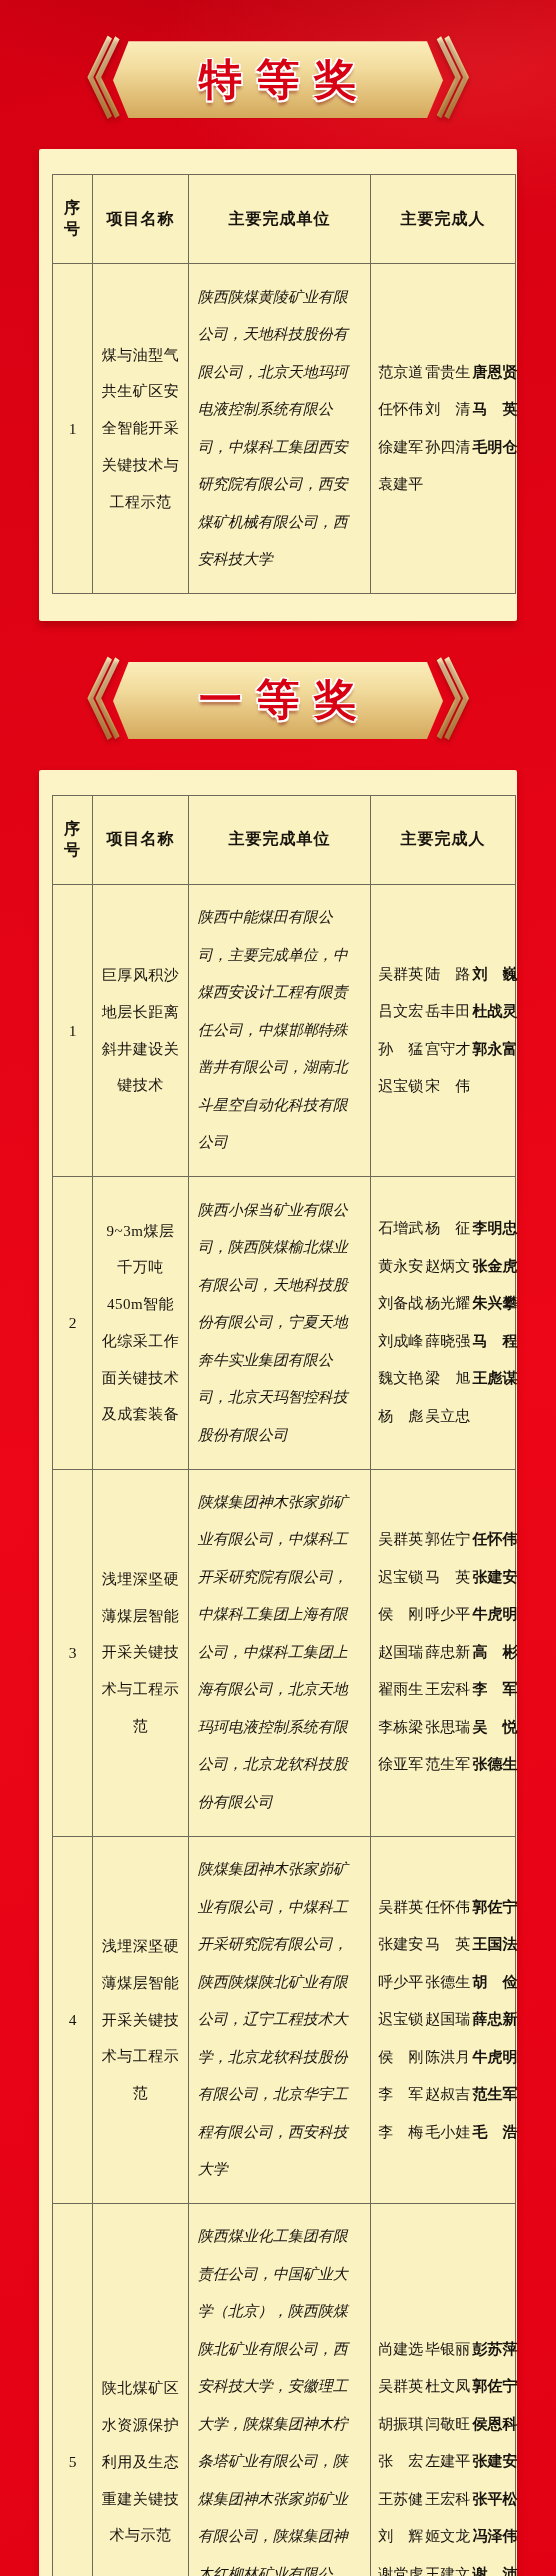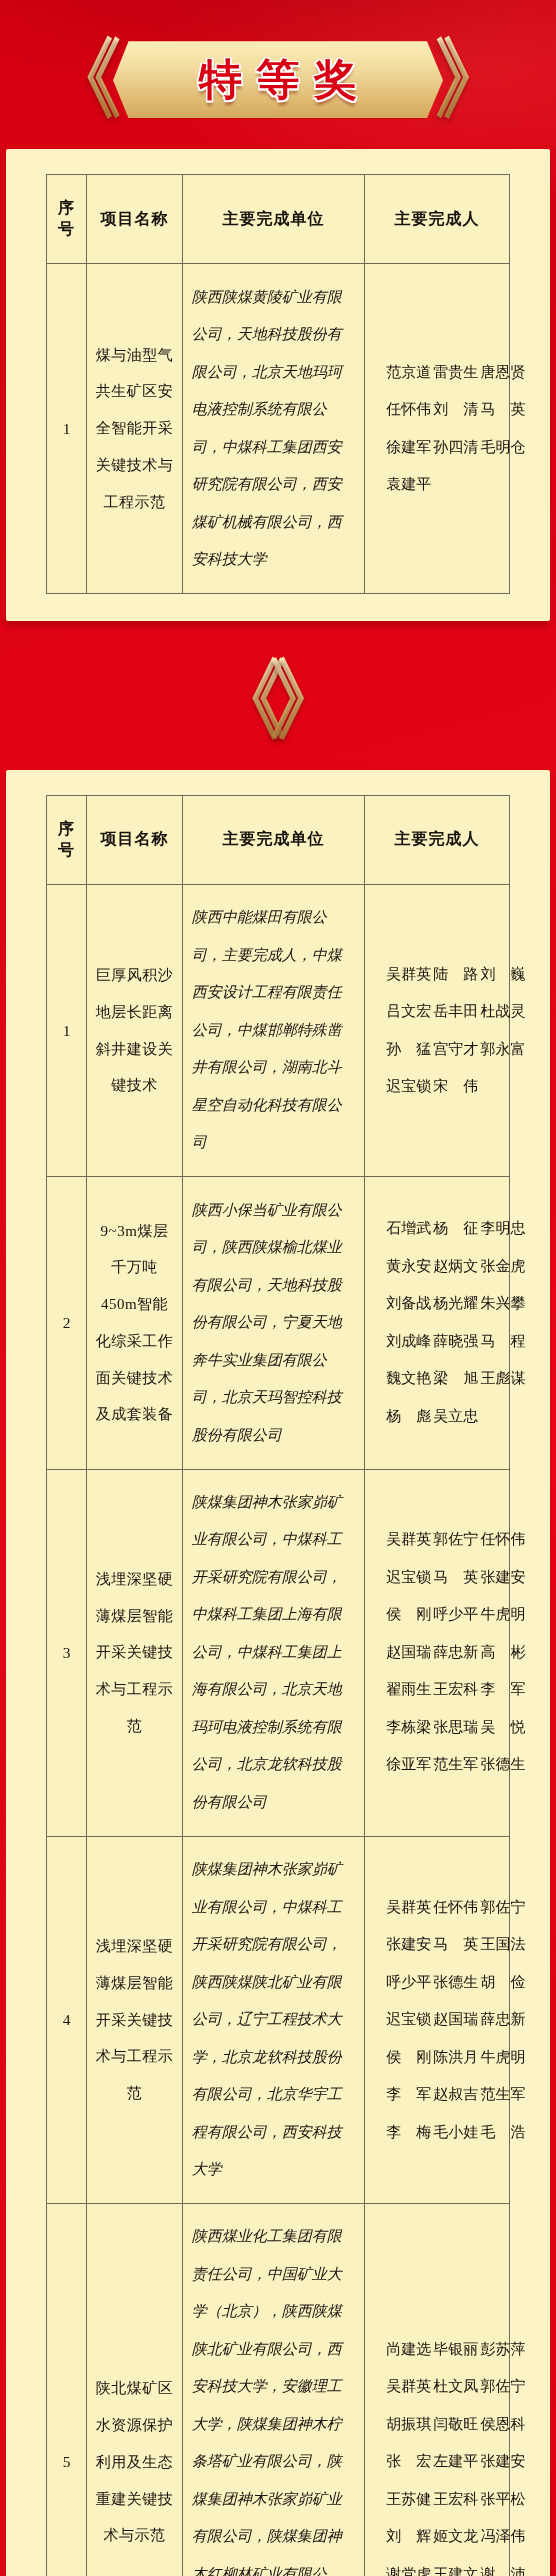--- a/index.html
+++ b/index.html
@@ -37,21 +37,21 @@
   .ribbon-label{
     font-size:43px;font-weight:bold;letter-spacing:14.4px;text-indent:14.4px;
     color:#d80013;
     text-shadow:
       -1.5px -1.5px 0 #fff, 1.5px -1.5px 0 #fff, -1.5px 1.5px 0 #fff, 1.5px 1.5px 0 #fff,
       0 -1.5px 0 #fff, 0 1.5px 0 #fff, -1.5px 0 0 #fff, 1.5px 0 0 #fff,
       0 4.6px 3.1px rgba(120,0,0,.45);
   }
   
   .panel{
-    width:544px;margin:0 auto 41px auto;
+    width:478px;margin:0 auto 41px auto;
     background:#fcf4c6;
     border-radius:2.1px;
     padding:25px 13px 27px 13px;
     box-sizing:border-box;
     box-shadow:0 4.1px 7.2px rgba(110,0,0,.35);
   }
   table.award{
     width:464px;margin:0 auto;border-collapse:collapse;table-layout:fixed;
     background:#fbf2c2;
   }
@@ -64,25 +64,25 @@
   col.c-project{width:96px;}
   col.c-units{width:182px;}
   col.c-people{width:145px;}
   th.hcell{font-size:16px;font-weight:bold;padding:23px 3.1px;text-align:center;letter-spacing:1px;}
   td.no{font-size:15.5px;text-align:center;font-family:"Liberation Serif","DejaVu Serif",serif;}
   td.project{font-size:15px;line-height:2.45;padding:13.4px 7.7px;text-align:center;letter-spacing:0.5px;}
   td.units{font-size:15px;line-height:2.5;padding:14.4px 8.8px;text-align:left;font-style:italic;}
   td.people{font-size:15px;padding:13.4px 7.2px;}
   .people-line{
     display:grid;grid-template-columns:1fr 1fr 1fr;
-    line-height:2.5;column-gap:2.1px;margin-left:14px;
+    line-height:2.5;column-gap:2.1px;
   }
   .people-line span:nth-child(1){justify-self:start;}
   .people-line span:nth-child(2){justify-self:center;}
-  .people-line span:nth-child(3){justify-self:end;}
+  .people-line span:nth-child(3){justify-self:end;font-weight:bold;}
   .people-line span{white-space:nowrap;}
 </style>
 </head>
 <body>
 
 <div class="page">
   <div>
   <section>
     <div class="banner">
       <span class="bracket left">《</span>
@@ -134,20 +134,23 @@
                 </td>
               </tr>
             </tbody>
       </table>
     </div>
   </section>
 
   <section>
     <div class="banner">
       <span class="bracket left">《</span>
+      <div class="ribbon">
+        <span class="ribbon-label">一等奖</span>
+      </div>
       <span class="bracket right">》</span>
     </div>
     <div class="panel">
       <table class="award">
         <colgroup>
           <col class="c-no">
               <col class="c-project">
               <col class="c-units">
               <col class="c-people">
         </colgroup>
@@ -156,21 +159,21 @@
                 <th class="hcell">序号</th>
                 <th class="hcell">项目名称</th>
                 <th class="hcell">主要完成单位</th>
                 <th class="hcell">主要完成人</th>
               </tr>
         </thead>
         <tbody>
               <tr>
                 <td class="no">1</td>
                 <td class="project">巨厚风积沙地层长距离斜井建设关键技术</td>
-                <td class="units">陕西中能煤田有限公司，主要完成人，中煤西安设计工程有限责任公司，中煤邯郸特殊凿井有限公司，湖南北斗星空自动化科技有限公司</td>
+                <td class="units">陕西中能煤田有限公司，主要完成单位，中煤西安设计工程有限责任公司，中煤邯郸特殊凿井有限公司，湖南北斗星空自动化科技有限公司</td>
                 <td class="people">
                   <div class="people-line">
                     <span>吴群英</span>
                     <span>陆　路</span>
                     <span>刘　巍</span>
                   </div>
                   <div class="people-line">
                     <span>吕文宏</span>
                     <span>岳丰田</span>
                     <span>杜战灵</span>

